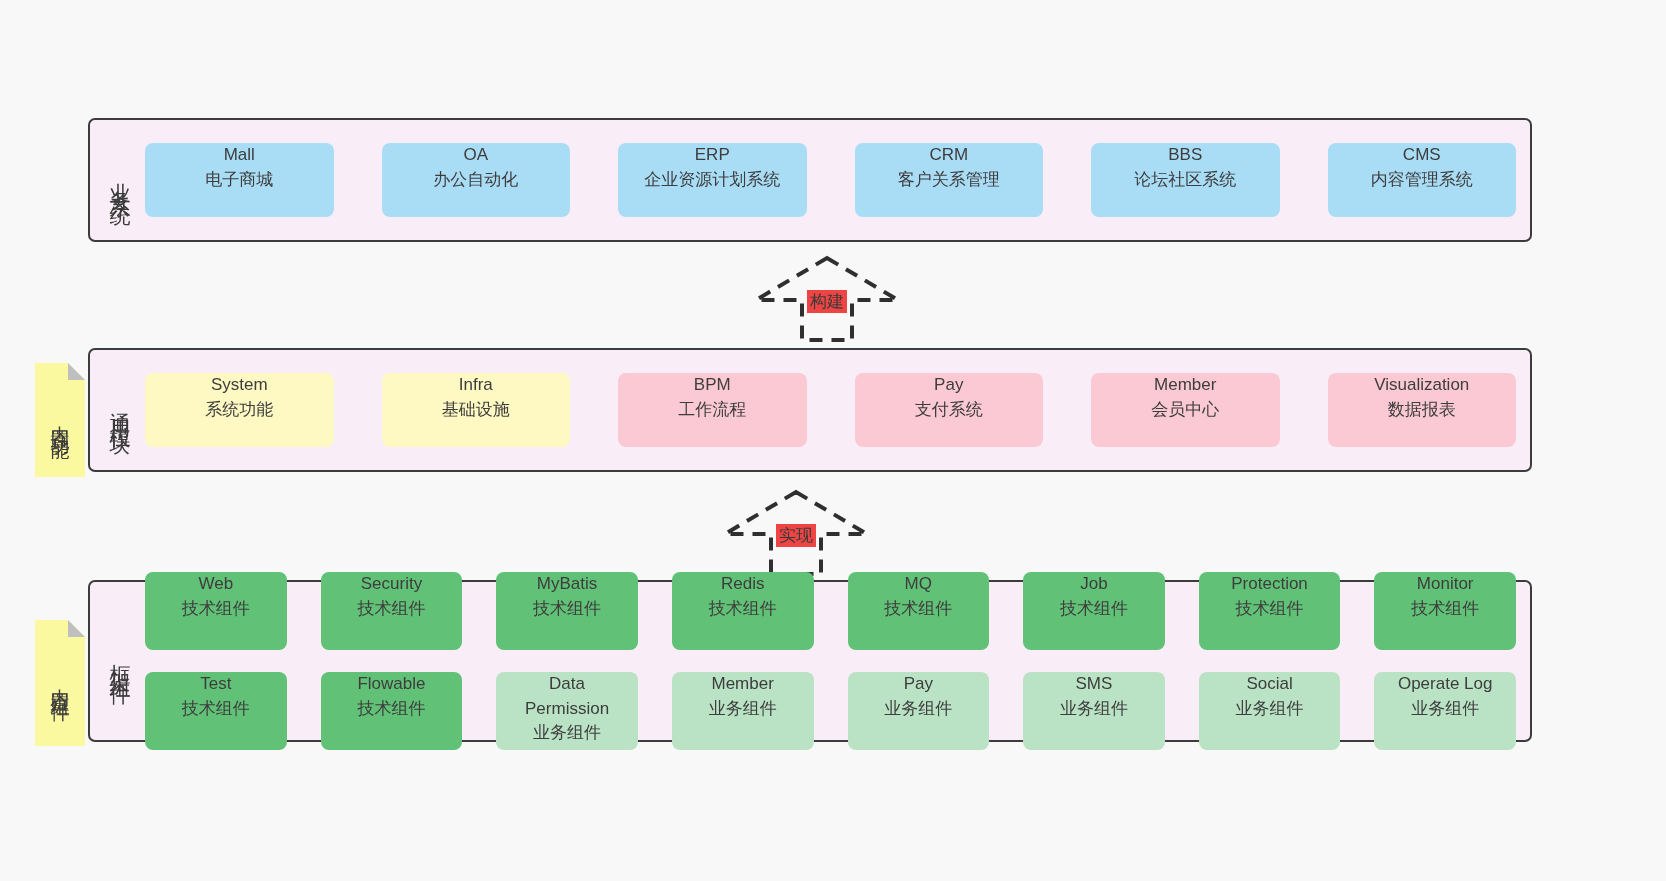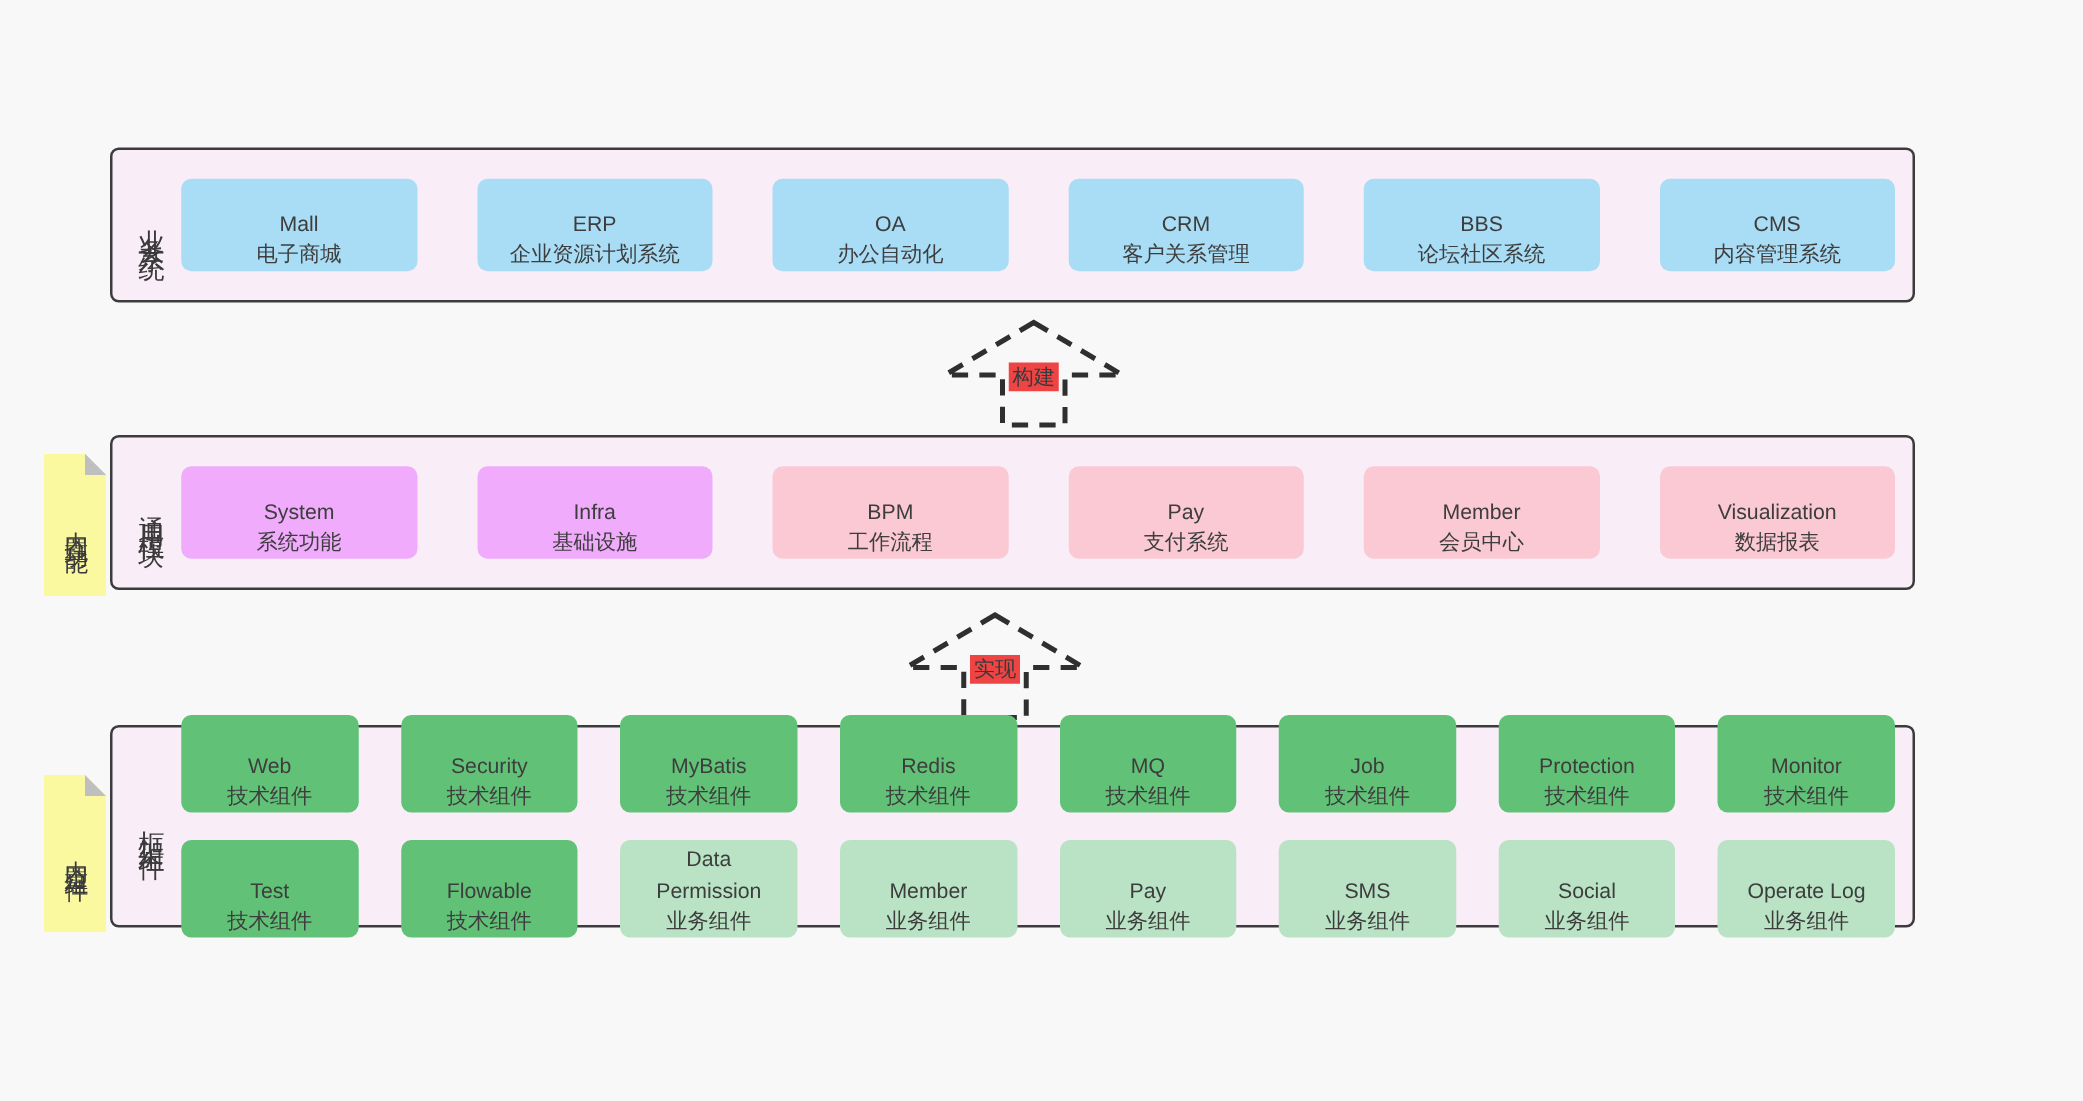--- a/index.html
+++ b/index.html
@@ -10,26 +10,26 @@
   .panel-modules{top:348px;height:124px;}
   .panel-components{top:580px;height:162px;}
 
   .vlabel{position:absolute;left:9px;top:0;bottom:0;width:42px;display:flex;align-items:center;justify-content:center;
     writing-mode:vertical-rl;text-orientation:upright;font-size:21px;letter-spacing:7px;color:#3a3a3a;}
 
   .boxrow-wrap{position:absolute;left:55px;right:14px;top:0;bottom:0;display:flex;flex-direction:column;justify-content:center;gap:22px;}
   .boxrow{display:flex;gap:48px;align-items:center;}
   .boxrow.small-gap{gap:34px;}
 
-  .box{flex:1;height:74px;border-radius:8px;display:flex;flex-direction:column;justify-content:flex-end;align-items:center;
+  .box{flex:1;height:74px;border-radius:8px;display:flex;flex-direction:column;justify-content:flex-start;align-items:center;
     text-align:center;font-size:17px;line-height:1.45;color:#3d3d3d;padding:0 12px;box-sizing:border-box;}
   .box span{display:block;max-width:100%;}
   .panel-components .box{height:78px;}
   .blue{background:#a9dcf5;}
-  .red{background:#f0abfc;}
+  .red{background:#fef9c3;}
   .pink{background:#fbc9d4;}
   .green{background:#61c277;}
   .lightgreen{background:#b9e3c4;}
 
   .note{position:absolute;width:50px;background:#fbf9a0;display:flex;align-items:center;justify-content:center;
     writing-mode:vertical-rl;text-orientation:upright;font-size:19px;letter-spacing:5px;color:#3a3a3a;
     clip-path:polygon(0 0,calc(100% - 17px) 0,100% 17px,100% 100%,0 100%);}
   .note-modules{left:35px;top:363px;height:114px;}
   .note-components{left:35px;top:620px;height:126px;}
   .fold{position:absolute;top:0;right:0;width:17px;height:17px;background:#bfbfbf;
@@ -49,26 +49,26 @@
 
   <div class="panel panel-business">
     <div class="vlabel">业务系统</div>
     <div class="boxrow-wrap">
       <div class="boxrow">
         <div class="box blue">
           <span>Mall</span>
           <span>电子商城</span>
         </div>
         <div class="box blue">
+          <span>OA</span>
+          <span>办公自动化</span>
+        </div>
+        <div class="box blue">
           <span>ERP</span>
           <span>企业资源计划系统</span>
-        </div>
-        <div class="box blue">
-          <span>OA</span>
-          <span>办公自动化</span>
         </div>
         <div class="box blue">
           <span>CRM</span>
           <span>客户关系管理</span>
         </div>
         <div class="box blue">
           <span>BBS</span>
           <span>论坛社区系统</span>
         </div>
         <div class="box blue">

